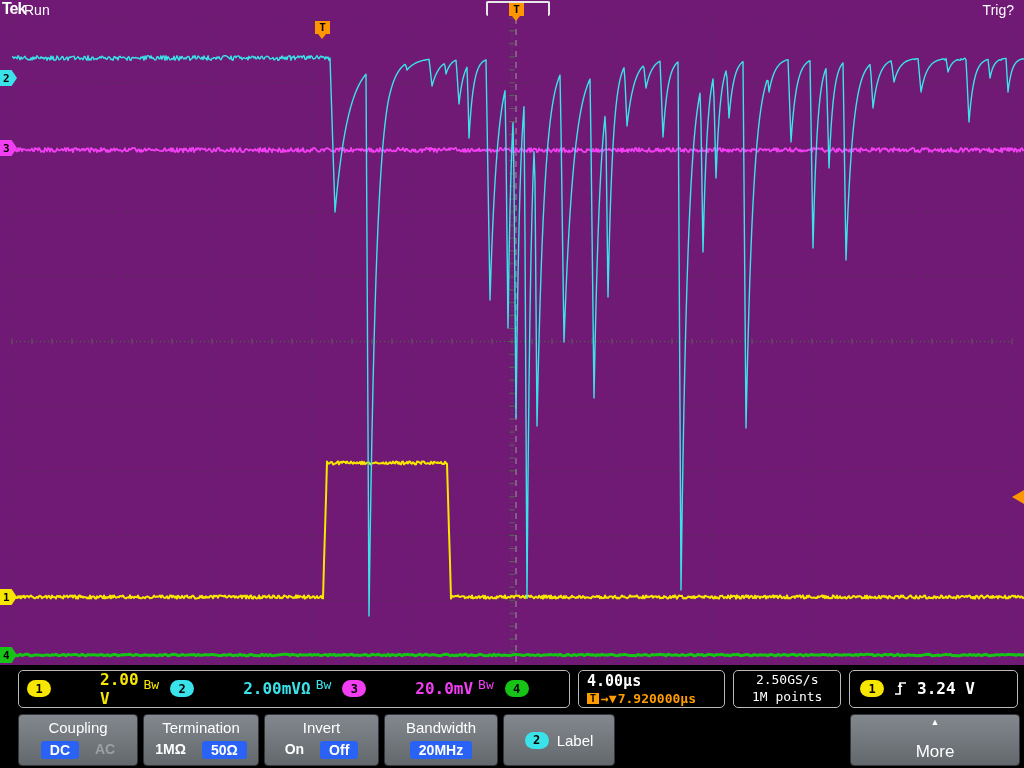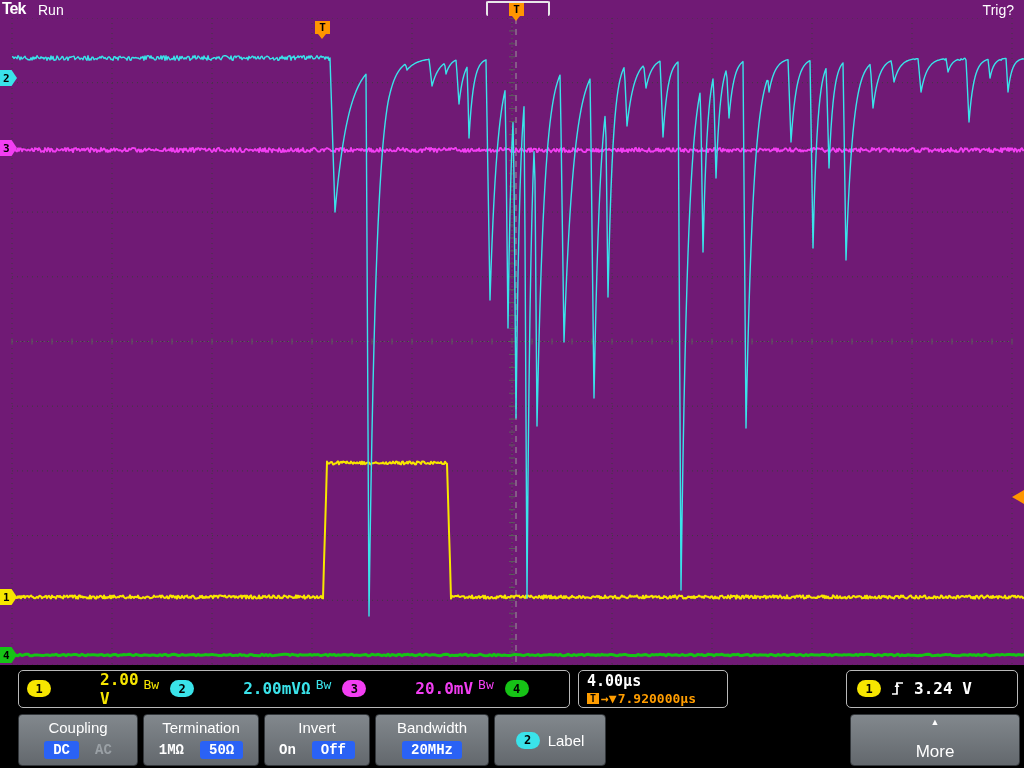--- a/index.html
+++ b/index.html
@@ -3,21 +3,21 @@
 <meta charset="utf-8">
 <style>
   html,body{margin:0;padding:0;background:#000;}
   body{width:1024px;height:768px;position:relative;overflow:hidden;
        font-family:"DejaVu Sans Mono","Liberation Mono",monospace;}
   .screen{position:absolute;inset:0;background:#701a75;}
 
   
   .topbar{position:absolute;top:0;left:0;width:1024px;height:18px;color:#fff;}
   .tek{position:absolute;left:2px;top:0;font:bold 16px "Liberation Sans",sans-serif;letter-spacing:-1px;}
-  .run{position:absolute;left:38px;top:2px;font:14px "Liberation Sans",sans-serif;}
+  .run{position:absolute;left:24px;top:2px;font:14px "Liberation Sans",sans-serif;}
   .trigq{position:absolute;right:10px;top:2px;font:14px "Liberation Sans",sans-serif;text-align:center;}
   .tpos-bracket{position:absolute;left:486px;top:1px;width:60px;height:13px;
       border:2px solid #e8e8e8;border-bottom:none;border-radius:2px;}
 
   
   .tmark{position:absolute;width:15px;height:13px;background:#ff9500;color:#000;
       font:bold 11px "DejaVu Sans Mono",monospace;display:flex;align-items:center;justify-content:center;z-index:6;}
   .tmark::after{content:'';position:absolute;top:13px;left:3px;width:0;height:0;
       border-left:4px solid transparent;border-right:4px solid transparent;border-top:5px solid #ff9500;}
   .tmark-center{left:509px;top:3px;}
@@ -56,25 +56,25 @@
   .tb-delay{color:#ff9d00;font:bold 13px "DejaVu Sans Mono",monospace;display:flex;align-items:center;gap:1px;}
   .miniflag{background:#ff9d00;color:#000;font:bold 10px "DejaVu Sans Mono",monospace;padding:0 3px;margin-right:1px;}
   .trig-val{color:#fff;font:bold 16px "DejaVu Sans Mono",monospace;}
 
   
   .menubar{position:absolute;top:712px;left:0;width:1024px;height:56px;background:#000;
       display:flex;align-items:center;gap:5px;padding:0 4px 0 18px;box-sizing:border-box;}
   .mbtn{height:52px;border-radius:4px;border:1px solid #33373b;color:#fff;cursor:default;
       background:linear-gradient(#82888d,#63686d);display:flex;flex-direction:column;align-items:center;
       justify-content:flex-start;padding-top:4px;box-sizing:border-box;font-family:"Liberation Sans",sans-serif;}
-  .w-coupling{width:120px;} .w-term{width:116px;} .w-invert{width:106px;}
+  .w-coupling{width:120px;} .w-term{width:116px;} .w-invert{width:115px;}
   .w-bw{width:114px;} .w-label{width:112px;justify-content:center;padding-top:0;}
   .w-more{width:170px;margin-left:auto;justify-content:center;padding-top:0;}
   .blabel{font-size:15px;}
-  .opts{display:flex;gap:16px;margin-top:5px;font-size:14px;font-weight:bold;align-items:center;font-family:Liberation Mono, monospace;}
+  .opts{display:flex;gap:16px;margin-top:5px;font-size:14px;font-weight:bold;}
   .opt.on{background:#2a62f5;padding:1px 9px;border-radius:3px;}
   .opt.dim{color:#9aa0a5;}
   .label-row{display:flex;align-items:center;gap:8px;font-size:15px;}
   .more-arrow{font-size:9px;line-height:9px;}
   .more-text{font-size:17px;margin-top:15px;text-align:center;}
   .datetime{width:110px;margin-left:26px;color:#fff;text-align:center;
       font:13px "DejaVu Sans Mono",monospace;line-height:1.45;}
 </style>
 </head>
 <body>
@@ -246,20 +246,24 @@
       <span class="rval c4">5.00 V</span>
     </div>
     <div class="rbox rbox-time">
       <div class="tb-main">4.00µs</div>
       <div class="tb-delay">
         <span class="miniflag">T</span>
         <span>→▼</span>
         <span>7.920000µs</span>
       </div>
     </div>
+    <div class="rbox rbox-acq">
+      <div>2.50GS/s</div>
+      <div>1M points</div>
+    </div>
     <div class="rbox rbox-trig">
       <span class="pill p1">1</span>
       <svg width="15" height="17">
         <path d="M2 14 H7 V3 H13" stroke="#ffffff" fill="none" stroke-width="1.7"></path>
         <path d="M7 3 l-2.5 4 h5 z" fill="#ffffff"></path>
       </svg>
       <span class="trig-val">3.24 V</span>
     </div>
   </div>
 

